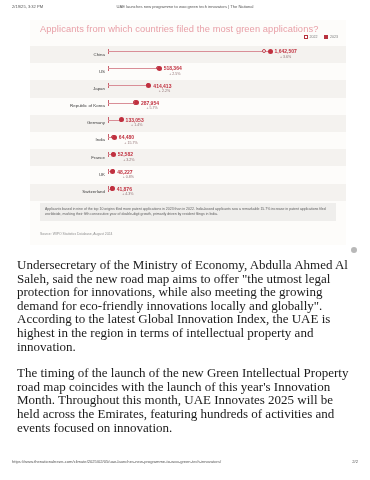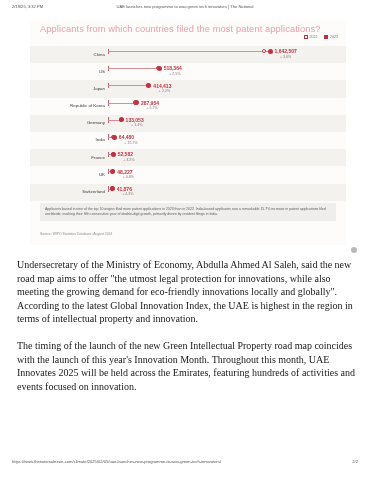--- a/index.html
+++ b/index.html
@@ -213,21 +213,21 @@
   
   .body-copy {
     position: absolute;
     left: 17px;
     right: 14px;
     top: 258px;
   }
   .body-copy p {
     margin: 0 0 13px 0;
     font-family: "Liberation Serif", serif;
-    font-size: 10px;
+    font-size: 13px;
     line-height: 13.6px;
     color: #191919;
     text-align: left;
   }
 
   
   .print-footer {
     position: absolute;
     left: 0;
     right: 0;
@@ -253,21 +253,21 @@
 <body>
 
 <div class="page">
 
   <div class="print-header">
     <span class="ph-date">2/19/25, 3:32 PM</span>
     <span class="ph-title">UAE launches new programme to woo green tech innovators | The National</span>
   </div>
 
   <div class="chart-card">
-    <div class="chart-title">Applicants from which countries filed the most patent applications?</div>
+    <div class="chart-title">Applicants from which countries filed the most green applications?</div>
 
     <div class="legend">
       <span class="legend-item">
         <span class="swatch hollow"></span>
         <span>2022</span>
       </span>
       <span class="legend-item">
         <span class="swatch filled"></span>
         <span>2023</span>
       </span>

